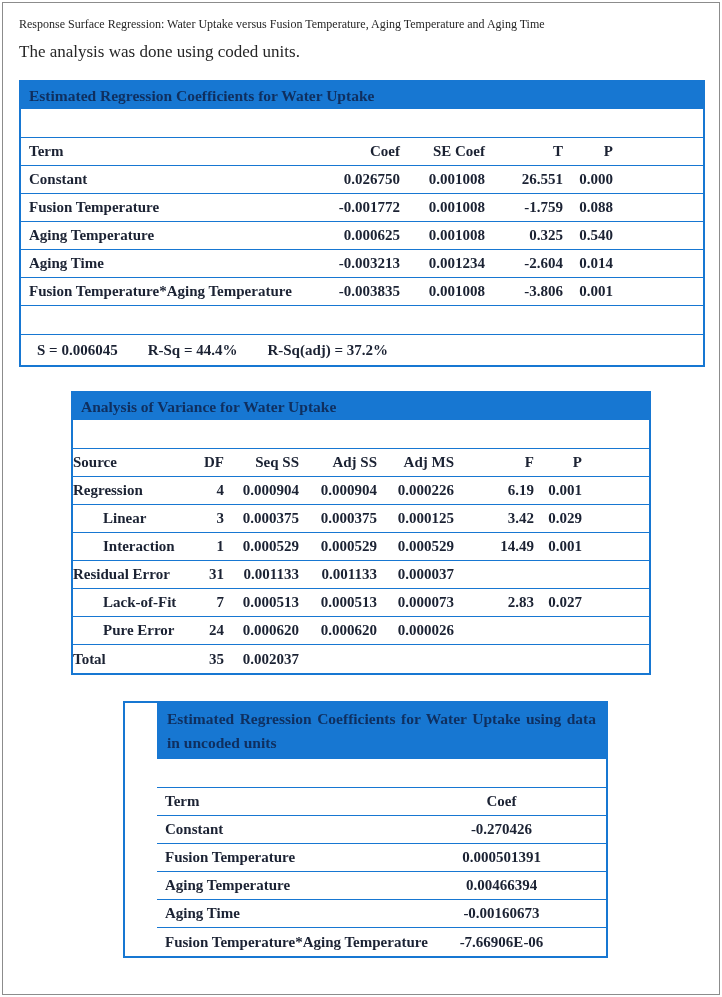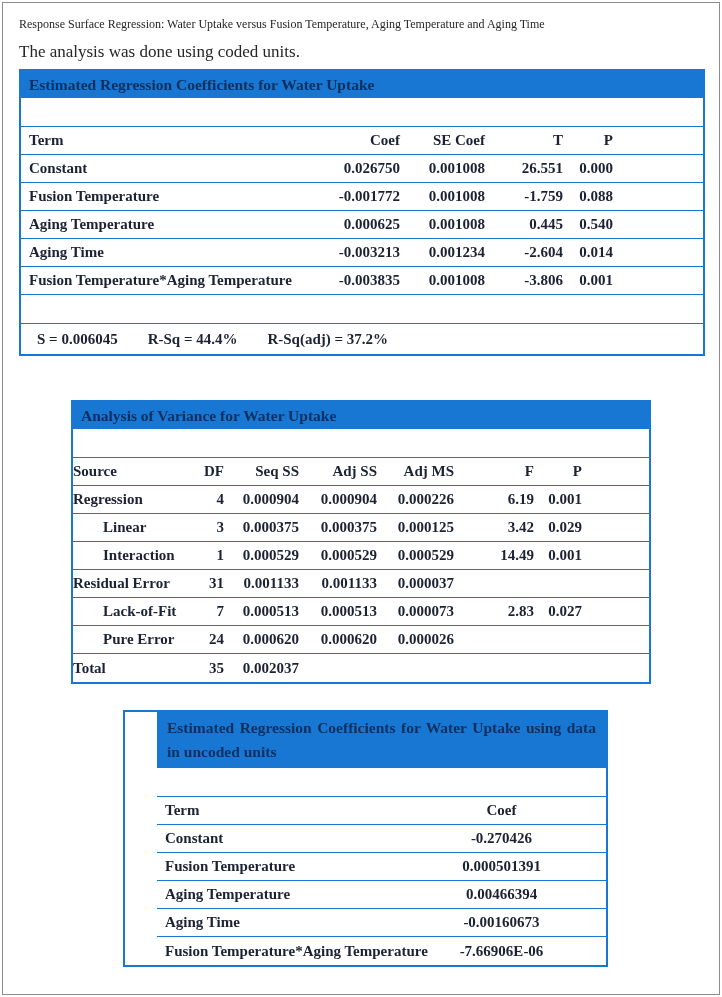--- a/index.html
+++ b/index.html
@@ -26,22 +26,22 @@
   .doc-note {
     font-size: 17px;
     line-height: 27px;
     color: #262626;
   }
 
   .mtable {
     border: 2px solid var(--blue);
     background: #ffffff;
   }
-  .t1 { width: 686px; margin-top: 4px; }
-  .t2 { width: 580px; margin: 44px 0 0 52px; }
+  .t1 { width: 686px; margin-top: 15px; }
+  .t2 { width: 580px; margin: 24px 0 0 52px; }
   .t3 { width: 485px; margin: 26px 0 0 104px; padding-left: 32px; }
 
   .band {
     background: var(--blue);
     color: var(--band-text);
     font-weight: bold;
     font-size: 15.5px;
     line-height: 19px;
     padding: 4px 8px;
   }
@@ -138,21 +138,21 @@
       <span class="coef num">-0.001772</span>
       <span class="se num">0.001008</span>
       <span class="tt num">-1.759</span>
       <span class="pp num">0.088</span>
       <span class="sp"></span>
     </div>
     <div class="row">
       <span class="term">Aging Temperature</span>
       <span class="coef num">0.000625</span>
       <span class="se num">0.001008</span>
-      <span class="tt num">0.445</span>
+      <span class="tt num">0.325</span>
       <span class="pp num">0.540</span>
       <span class="sp"></span>
     </div>
     <div class="row">
       <span class="term">Aging Time</span>
       <span class="coef num">-0.003213</span>
       <span class="se num">0.001234</span>
       <span class="tt num">-2.604</span>
       <span class="pp num">0.014</span>
       <span class="sp"></span>

